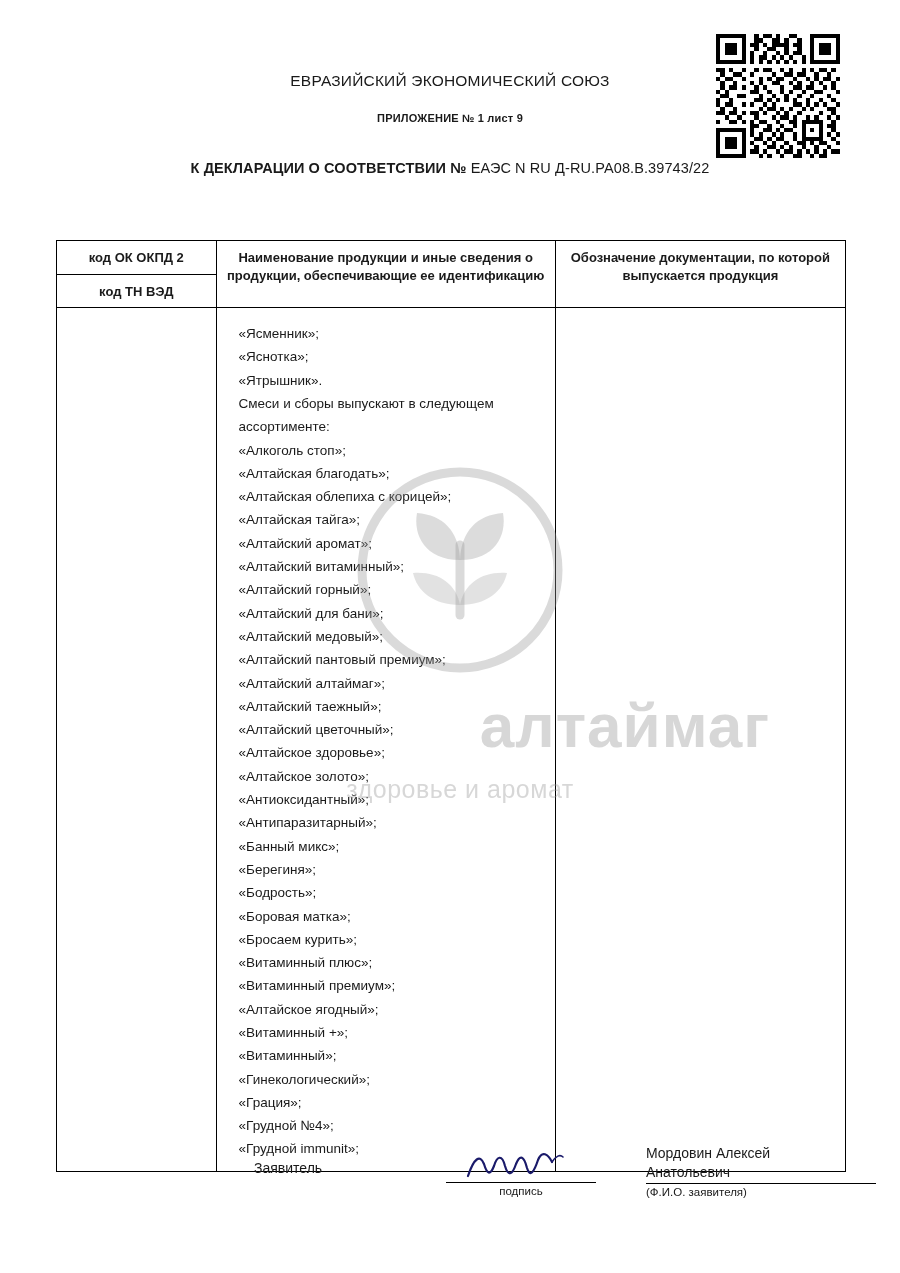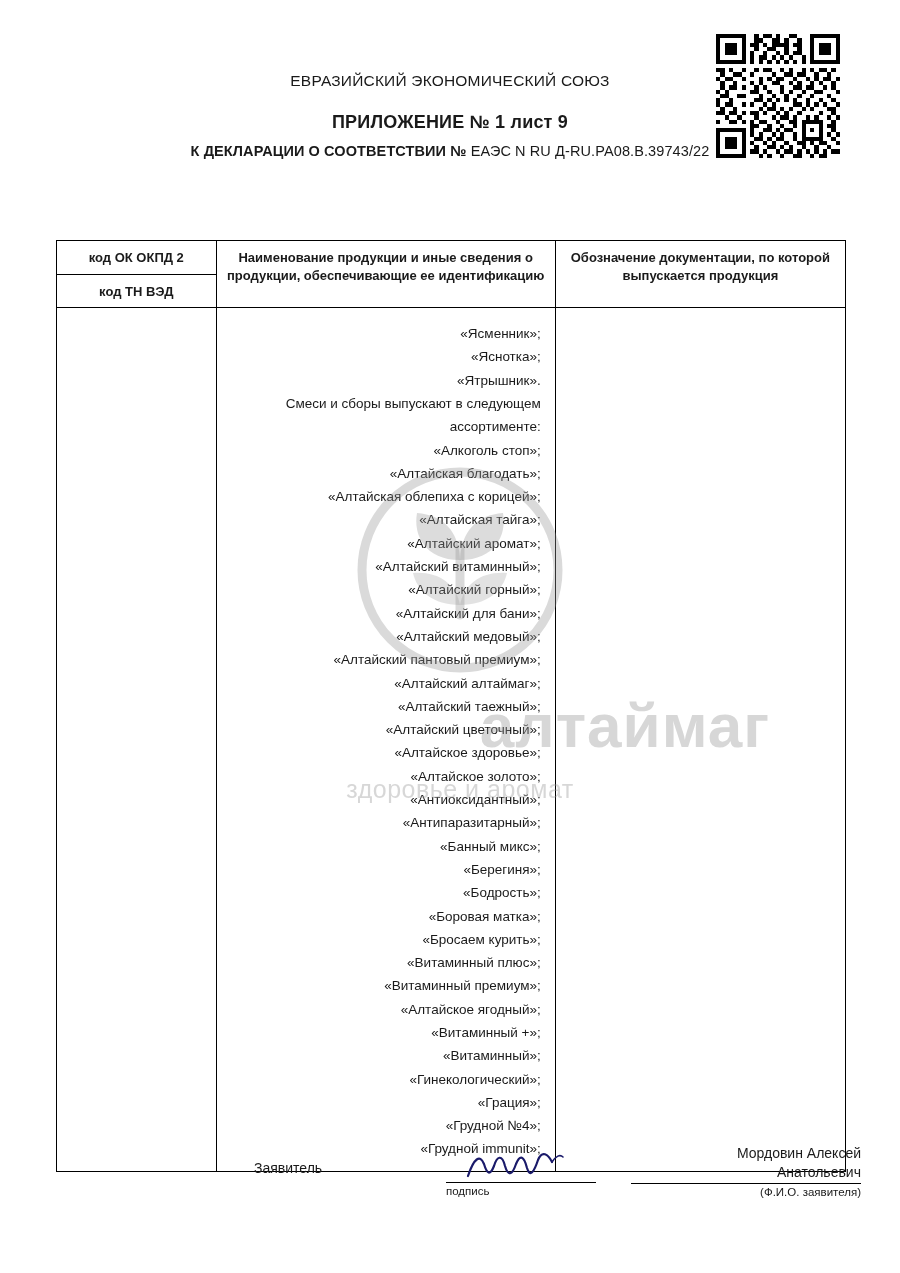--- a/index.html
+++ b/index.html
@@ -41,24 +41,24 @@
     width: 900px;
     text-align: center;
   }
   .header .line1 {
     font-size: 15.5px;
     font-weight: normal;
     letter-spacing: 0.2px;
     margin-bottom: 22px;
   }
   .header .line2 {
-    font-size: 18px;
+    font-size: 11px;
     font-weight: bold;
     letter-spacing: 0.2px;
-    margin-bottom: 10px;
+    margin-bottom: 36px;
   }
   .header .line3 {
     font-size: 14.5px;
     letter-spacing: 0.1px;
   }
   .header .line3 .bold {
     font-weight: bold;
   }
 
   
@@ -103,21 +103,20 @@
   .th-col3 {
     width: 290px;
   }
 
   .tbody {
     display: flex;
     min-height: 800px;
   }
   .td {
     box-sizing: border-box;
-    text-align: right;
   }
   .td-col1 {
     width: 160px;
     border-right: 1px solid #000;
   }
   .td-col2 {
     width: 340px;
     border-right: 1px solid #000;
     padding: 14px 14px 10px 22px;
   }
@@ -182,41 +181,41 @@
     position: absolute;
     left: 198px;
     top: 12px;
     font-size: 14px;
   }
   .sig-block {
     position: absolute;
     left: 390px;
     top: 0;
     width: 150px;
-    text-align: left;
+    text-align: center;
   }
   .sig-scribble {
     height: 34px;
     position: relative;
   }
   .sig-scribble svg { position: absolute; left: 18px; top: 0; }
   .sig-rule {
     border-bottom: 1px solid #000;
     width: 150px;
   }
   .sig-caption {
     font-size: 11.5px;
     margin-top: 2px;
   }
   .name-block {
     position: absolute;
-    left: 575px;
+    left: 590px;
     top: -4px;
     width: 230px;
-    text-align: right;
+    text-align: left;
   }
   .name-line {
     font-size: 14px;
     line-height: 19px;
   }
   .name-rule {
     border-bottom: 1px solid #000;
     width: 230px;
     margin-top: 1px;
   }

